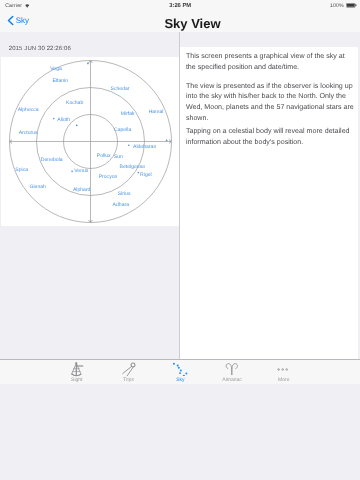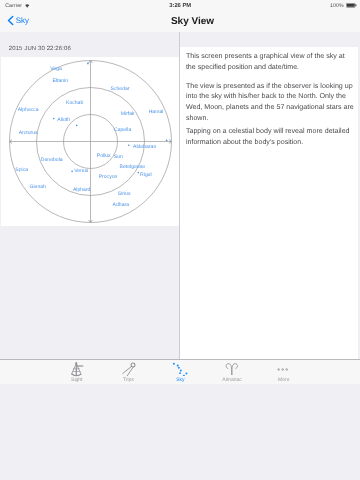--- a/index.html
+++ b/index.html
@@ -19,21 +19,21 @@
   .sb-wifi{position:absolute;left:24.6px;top:3.9px;}
   .sb-time{position:absolute;left:0.4px;right:0;top:2.5px;text-align:center;font-size:5.8px;color:#3a3a3a;font-weight:bold;letter-spacing:0;}
   .sb-pct{position:absolute;right:16.3px;top:3.0px;font-size:5.2px;color:#4a4a4a;letter-spacing:.1px;}
   .sb-batt{position:absolute;right:3.3px;top:3.3px;}
 
   
   .navbar{position:absolute;left:0;top:11px;width:360px;height:21px;background:#f7f7f7;border-bottom:.5px solid #b2b2b2;}
   .nav-back{position:absolute;left:5.5px;top:4.2px;display:flex;align-items:center;cursor:pointer;}
   .nav-back .chev{display:block;width:9px;height:11px;}
   .nav-back .lbl{font-size:8px;color:#1080f5;margin-left:1.2px;}
-  .nav-title{position:absolute;left:1px;right:0;top:5.1px;text-align:center;font-size:10px;font-weight:bold;color:#1a1a1a;margin-left:24px;}
+  .nav-title{position:absolute;left:1px;right:0;top:5.1px;text-align:center;font-size:13px;font-weight:bold;color:#1a1a1a;margin-left:24px;}
 
   
   .left-pane{position:absolute;left:0;top:32px;width:180px;bottom:24.5px;background:#efeff4;
              border-right:1px solid #cdcdd1;box-sizing:border-box;}
   .right-pane{position:absolute;left:180px;top:32px;right:0;bottom:24.5px;background:#efeff4;}
 
   .date-header{position:absolute;left:1px;top:0;right:0;height:25px;background:#efeff4;}
   .date-text{position:absolute;left:7.8px;top:14.1px;font-size:6px;color:#55555a;letter-spacing:.1px;}
 
   .chart-box{position:absolute;left:1px;top:25px;right:0;height:169px;background:#ffffff;}

